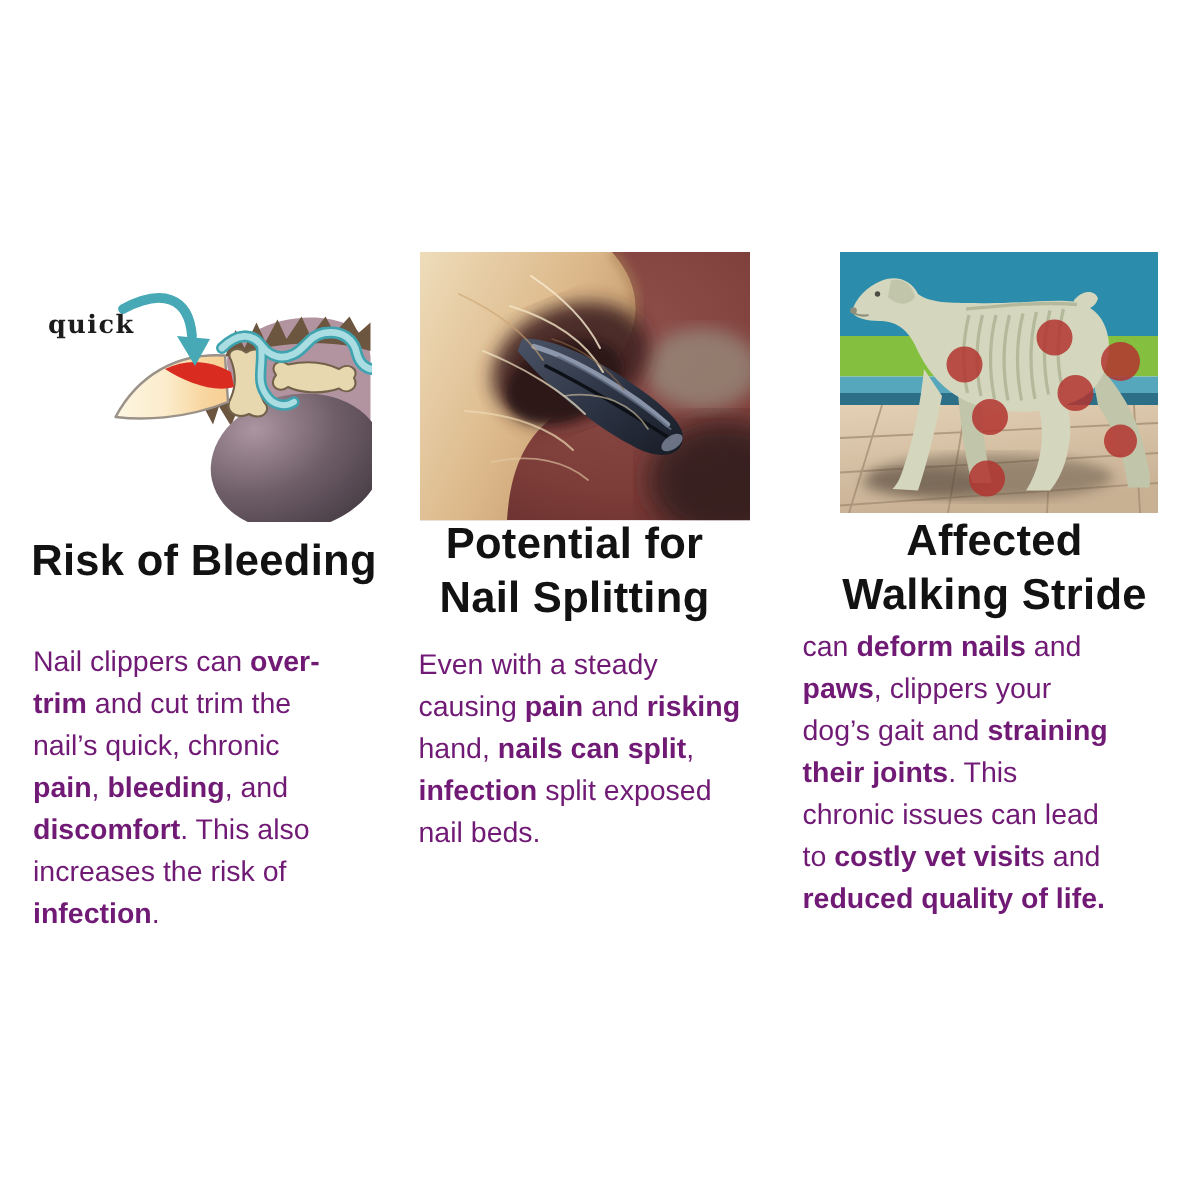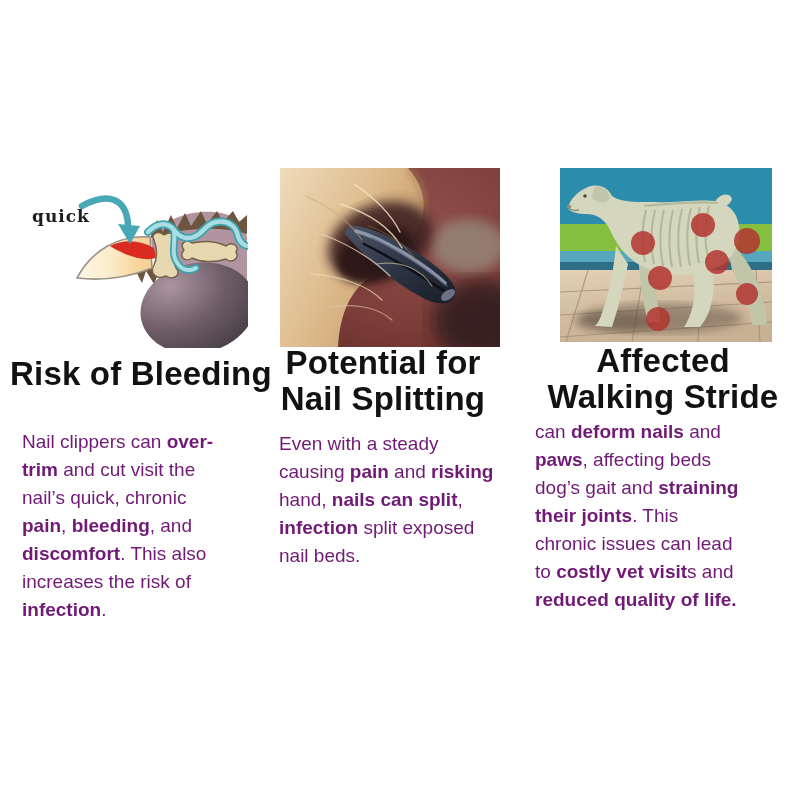--- a/index.html
+++ b/index.html
@@ -5,21 +5,21 @@
   html,body { margin:0; padding:0; }
   body {
     width:800px; height:800px; position:relative; overflow:hidden;
     background:#ffffff;
     font-family:"Liberation Sans", sans-serif;
   }
   .figure { position:absolute; overflow:hidden; }
   .figure svg { display:block; }
   .title {
     position:absolute; text-align:center; font-weight:700;
-    font-size:33px; line-height:36px; color:#121212; letter-spacing:0.2px;
+    font-size:29px; line-height:36px; color:#121212; letter-spacing:0.2px;
   }
   .body {
     position:absolute; font-size:19px; line-height:28px; color:#701a75;
   }
   .tl { white-space:nowrap; }
   .b { font-weight:700; }
 
   
   #fig1 { left:16px;  top:180px; width:232px; height:168px;text-decoration:underline; }
   #fig2 { left:280px; top:168px; width:220px; height:179px; }
@@ -92,21 +92,21 @@
     <text class="quick-label" x="16" y="42" font-size="17" fill="#1c1c1c">quick</text>
   </svg>
 </div>
 
 <div class="title" id="title1">
     <div class="tl"><span>Risk of Bleeding</span></div>
   </div>
 
 <div class="body" id="body1">
     <div class="tl"><span>Nail clippers can </span><span class="b">over-</span></div>
-    <div class="tl"><span class="b">trim</span><span> and cut visit the</span></div>
+    <div class="tl"><span class="b">trim</span><span> and cut trim the</span></div>
     <div class="tl"><span>nail’s quick, chronic</span></div>
     <div class="tl"><span class="b">pain</span><span>, </span><span class="b">bleeding</span><span>, and</span></div>
     <div class="tl"><span class="b">discomfort</span><span>. This also</span></div>
     <div class="tl"><span>increases the risk of</span></div>
     <div class="tl"><span class="b">infection</span><span>.</span></div>
   </div>
 
 <div class="figure" id="fig2">
   <svg width="220" height="179" viewBox="0 0 220 179" xmlns="http://www.w3.org/2000/svg">
     <defs>
@@ -250,19 +250,19 @@
   </svg>
 </div>
 
 <div class="title" id="title3">
     <div class="tl"><span>Affected</span></div>
     <div class="tl"><span>Walking Stride</span></div>
   </div>
 
 <div class="body" id="body3">
     <div class="tl"><span>can </span><span class="b">deform nails</span><span> and</span></div>
-    <div class="tl"><span class="b">paws</span><span>, affecting beds</span></div>
+    <div class="tl"><span class="b">paws</span><span>, clippers your</span></div>
     <div class="tl"><span>dog’s gait and </span><span class="b">straining</span></div>
     <div class="tl"><span class="b">their joints</span><span>. This</span></div>
     <div class="tl"><span>chronic issues can lead</span></div>
     <div class="tl"><span>to </span><span class="b">costly vet visit</span><span>s and</span></div>
     <div class="tl"><span class="b">reduced quality of life.</span></div>
   </div>
 
 </body></html>

